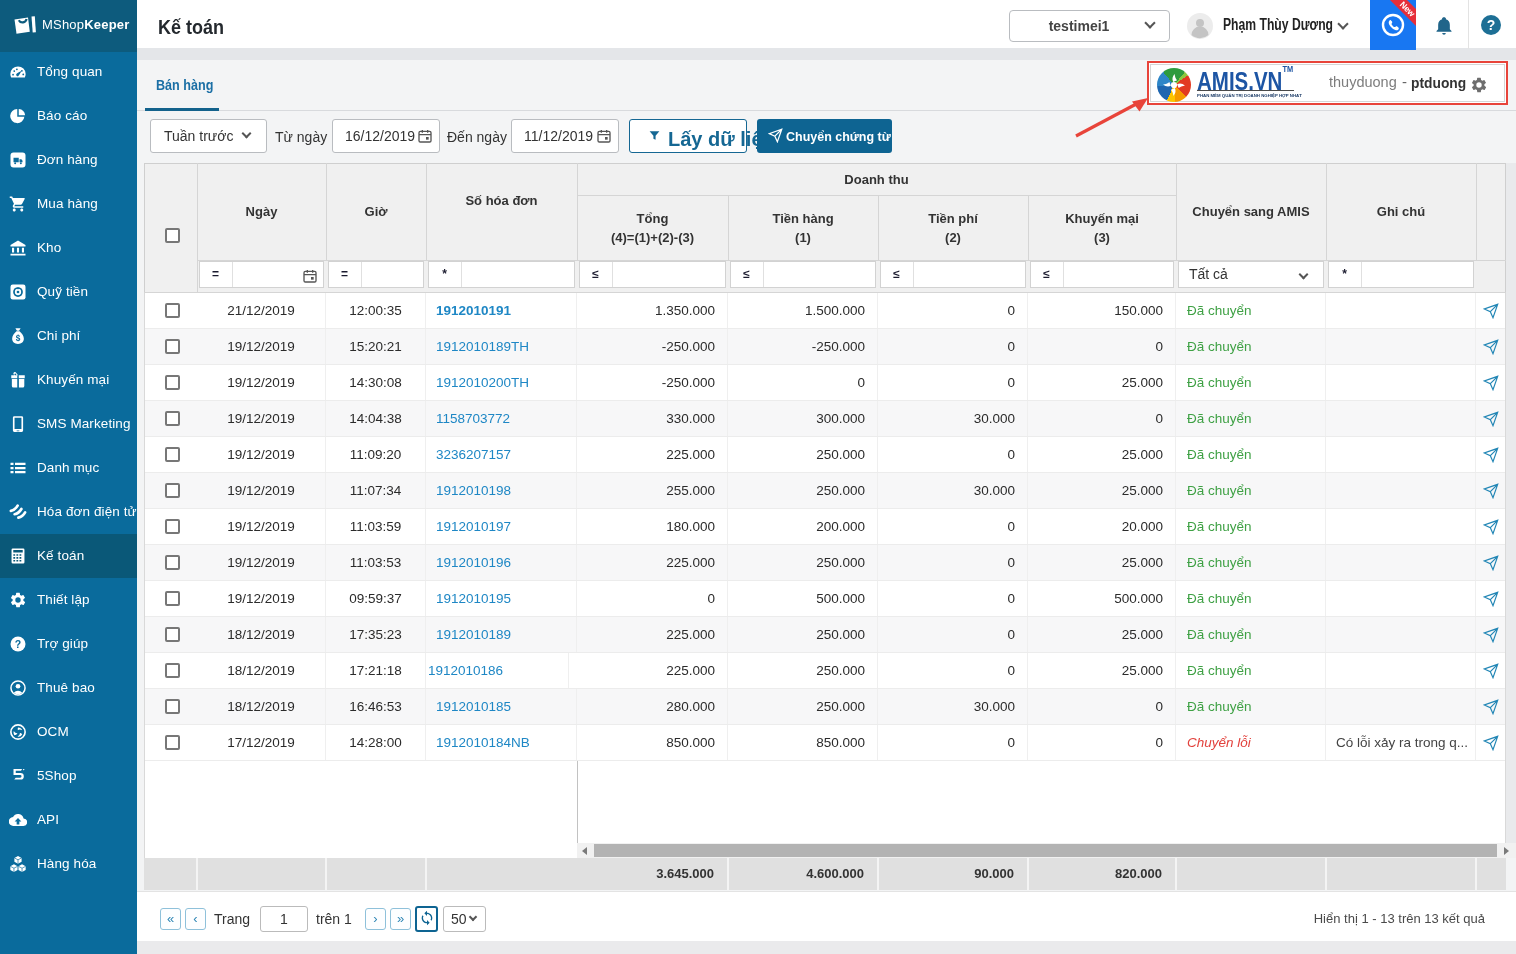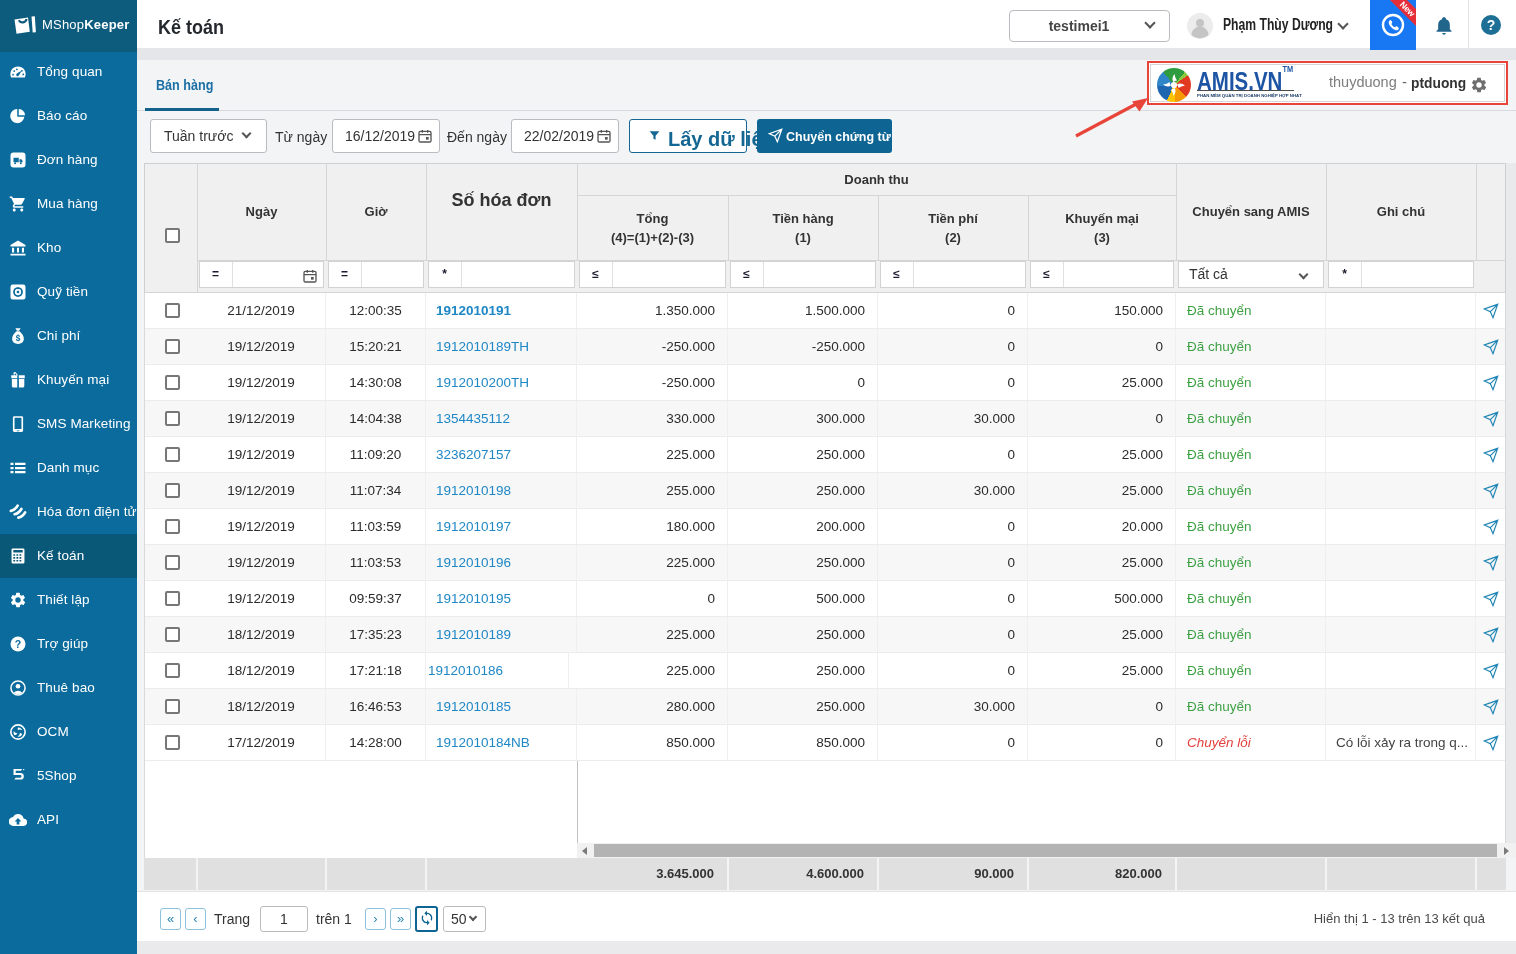--- a/index.html
+++ b/index.html
@@ -176,20 +176,31 @@
         </svg></span>
       <span class="lb">5Shop</span>
     </div>
     <div class="mitem" style="top:798px">
       <span class="ic"><svg viewBox="0 0 24 24" width="18" height="18">
           <path d="M19.4 10a7.5 7.5 0 0 0-14-2A6 6 0 0 0 6 20h13a5 5 0 0 0 .4-10z" fill="#fff"></path>
           <path d="M13.8 14v4h-3.6v-4H7.5l4.5-4.6 4.5 4.6z" fill="#0a6b9c"></path>
         </svg></span>
       <span class="lb">API</span>
     </div>
+    <div class="mitem" style="top:842px">
+      <span class="ic"><svg viewBox="0 0 24 24" width="18" height="18">
+          <g fill="#fff">
+            <path d="M12 1.2 16.8 3.9v5L12 11.6 7.2 8.9v-5zM6.6 12.4l4.8 2.7v5l-4.8 2.7-4.8-2.7v-5zm10.8 0 4.8 2.7v5l-4.8 2.7-4.8-2.7v-5z"></path>
+          </g>
+          <g stroke="#0a6b9c" stroke-width="0.9" fill="none">
+            <path d="M7.2 3.9 12 6.4l4.8-2.5M12 6.4v5.2M1.8 15.1l4.8 2.5 4.8-2.5M6.6 17.6v5.2M12.6 15.1l4.8 2.5 4.8-2.5M17.4 17.6v5.2"></path>
+          </g>
+        </svg></span>
+      <span class="lb">Hàng hóa</span>
+    </div>
     <div id="hdr"></div>
     <div id="hdrband"></div>
     <div id="title" style="transform:scaleX(0.9);transform-origin:0 0;">Kế toán</div>
     <div class="selbox" style="left:1009px;top:10px;width:161px;height:32px;border-radius:4px;"></div>
     <div class="abs" style="left:1009px;top:10px;width:140px;height:32px;line-height:32px;text-align:center;font-size:14px;font-weight:bold;color:#444;">testimei1</div>
     <div class="chevron" style="left:1146px;top:19px;"></div>
     <svg class="abs" style="left:1187px;top:13px" width="26" height="26" viewBox="0 0 26 26">
       <circle cx="13" cy="13" r="13" fill="#ececec"></circle>
       <circle cx="13" cy="10" r="4" fill="#c4c4c4"></circle>
       <path d="M4.5 22a8.5 8.5 0 0 1 17 0 13 13 0 0 1-17 0z" fill="#c4c4c4"></path>
@@ -242,21 +253,21 @@
     <div class="lbl" style="left:275px;top:129px;">Từ ngày</div>
     <div class="selbox" style="left:332px;top:119px;width:108px;height:34px;"></div>
     <div class="abs" style="left:345px;top:128px;font-size:14px;color:#333;">16/12/2019</div>
     <svg class="abs" style="left:417px;top:128px" width="16" height="16" viewBox="0 0 24 24" fill="none" stroke="#555" stroke-width="2">
       <rect x="3" y="5" width="18" height="16" rx="2"></rect>
       <path d="M3 10h18M8 3v4M16 3v4"></path>
       <rect x="13.5" y="13.5" width="4" height="4" fill="#555" stroke="none"></rect>
     </svg>
     <div class="lbl" style="left:447px;top:129px;">Đến ngày</div>
     <div class="selbox" style="left:511px;top:119px;width:108px;height:34px;"></div>
-    <div class="abs" style="left:524px;top:128px;font-size:14px;color:#333;">22/02/2019</div>
+    <div class="abs" style="left:524px;top:128px;font-size:14px;color:#333;">11/12/2019</div>
     <svg class="abs" style="left:596px;top:128px" width="16" height="16" viewBox="0 0 24 24" fill="none" stroke="#555" stroke-width="2">
       <rect x="3" y="5" width="18" height="16" rx="2"></rect>
       <path d="M3 10h18M8 3v4M16 3v4"></path>
       <rect x="13.5" y="13.5" width="4" height="4" fill="#555" stroke="none"></rect>
     </svg>
     <div class="abs" style="left:629px;top:119px;width:118px;height:34px;background:#fff;border:1px solid #156793;border-radius:3px;"></div>
     <svg class="abs" style="left:648px;top:129px" width="13" height="13" viewBox="0 0 24 24" fill="#156793">
       <path d="M3 4h18l-7 8.5V20l-4-2v-5.5z"></path>
     </svg>
     <div class="abs" style="left:668px;top:128px;font-size:20px;font-weight:bold;color:#156793;">Lấy dữ liệu</div>
@@ -268,21 +279,21 @@
     <div class="abs" style="left:144px;top:163px;width:1362px;height:130px;background:#f0f0f0;border:1px solid #cfcfcf;border-bottom:none;"></div>
     <div class="abs" style="left:577px;top:163px;width:599px;height:33px;border-bottom:1px solid #d5d5d5;font-size:13px;font-weight:bold;color:#333;text-align:center;line-height:33px;">Doanh thu</div>
     <div class="abs" style="left:577px;top:163px;width:1px;height:33px;background:#d5d5d5;"></div>
     <div class="abs" style="left:1176px;top:163px;width:1px;height:33px;background:#d5d5d5;"></div>
     <div class="abs" style="left:197px;top:163px;width:1px;height:130px;background:#d5d5d5;"></div>
     <div class="abs" style="left:326px;top:163px;width:1px;height:97px;background:#d5d5d5;"></div>
     <div class="abs" style="left:197px;top:163px;width:129px;height:97px;display:flex;align-items:center;justify-content:center;font-size:13px;font-weight:bold;color:#333;text-align:center;line-height:19px;">Ngày</div>
     <div class="abs" style="left:426px;top:163px;width:1px;height:97px;background:#d5d5d5;"></div>
     <div class="abs" style="left:326px;top:163px;width:100px;height:97px;display:flex;align-items:center;justify-content:center;font-size:13px;font-weight:bold;color:#333;text-align:center;line-height:19px;">Giờ</div>
     <div class="abs" style="left:577px;top:163px;width:1px;height:97px;background:#d5d5d5;"></div>
-    <div class="abs" style="left:426px;top:163px;width:151px;height:75px;display:flex;align-items:center;justify-content:center;font-size:18px;font-weight:bold;color:#333;text-align:center;line-height:19px;">Số hóa đơn</div>
+    <div class="abs" style="left:426px;top:163px;width:151px;height:75px;display:flex;align-items:center;justify-content:center;font-size:13px;font-weight:bold;color:#333;text-align:center;line-height:19px;">Số hóa đơn</div>
     <div class="abs" style="left:728px;top:196px;width:1px;height:64px;background:#d5d5d5;"></div>
     <div class="abs" style="left:577px;top:196px;width:151px;height:64px;display:flex;align-items:center;justify-content:center;font-size:13px;font-weight:bold;color:#333;text-align:center;line-height:19px;">Tổng<br>(4)=(1)+(2)-(3)</div>
     <div class="abs" style="left:878px;top:196px;width:1px;height:64px;background:#d5d5d5;"></div>
     <div class="abs" style="left:728px;top:196px;width:150px;height:64px;display:flex;align-items:center;justify-content:center;font-size:13px;font-weight:bold;color:#333;text-align:center;line-height:19px;">Tiền hàng<br>(1)</div>
     <div class="abs" style="left:1028px;top:196px;width:1px;height:64px;background:#d5d5d5;"></div>
     <div class="abs" style="left:878px;top:196px;width:150px;height:64px;display:flex;align-items:center;justify-content:center;font-size:13px;font-weight:bold;color:#333;text-align:center;line-height:19px;">Tiền phí<br>(2)</div>
     <div class="abs" style="left:1176px;top:196px;width:1px;height:64px;background:#d5d5d5;"></div>
     <div class="abs" style="left:1028px;top:196px;width:148px;height:64px;display:flex;align-items:center;justify-content:center;font-size:13px;font-weight:bold;color:#333;text-align:center;line-height:19px;">Khuyến mại<br>(3)</div>
     <div class="abs" style="left:1326px;top:163px;width:1px;height:97px;background:#d5d5d5;"></div>
     <div class="abs" style="left:1176px;top:163px;width:150px;height:97px;display:flex;align-items:center;justify-content:center;font-size:13px;font-weight:bold;color:#333;text-align:center;line-height:19px;">Chuyển sang AMIS</div>
@@ -372,21 +383,21 @@
       <span class="rc" style="left:1332px;width:30px;border-right:none;">
         <svg style="position:absolute;left:7px;top:10px" width="16" height="16" viewBox="0 0 24 24" fill="none" stroke="#2286b5" stroke-width="1.8">
           <path d="M22 2 11 13M22 2l-7 20-4-9-9-4 20-7z"></path>
         </svg>
       </span>
     </div>
     <div class="row alt" style="top:401px;">
       <span class="cb" style="left:21px;top:10px;"></span>
       <span class="rc ctr" style="left:53px;width:129px;">19/12/2019</span>
       <span class="rc ctr" style="left:182px;width:100px;">14:04:38</span>
-      <span class="rc inv" style="left:282px;width:151px;">1354435112</span>
+      <span class="rc inv" style="left:282px;width:151px;">1158703772</span>
       <span class="rc num" style="left:433px;width:151px;">330.000</span>
       <span class="rc num" style="left:584px;width:150px;">300.000</span>
       <span class="rc num" style="left:734px;width:150px;">30.000</span>
       <span class="rc num" style="left:884px;width:148px;">0</span>
       <span class="rc ok" style="left:1032px;width:150px;">Đã chuyển</span>
       <span class="rc note" style="left:1182px;width:150px;"></span>
       <span class="rc" style="left:1332px;width:30px;border-right:none;">
         <svg style="position:absolute;left:7px;top:10px" width="16" height="16" viewBox="0 0 24 24" fill="none" stroke="#2286b5" stroke-width="1.8">
           <path d="M22 2 11 13M22 2l-7 20-4-9-9-4 20-7z"></path>
         </svg>

